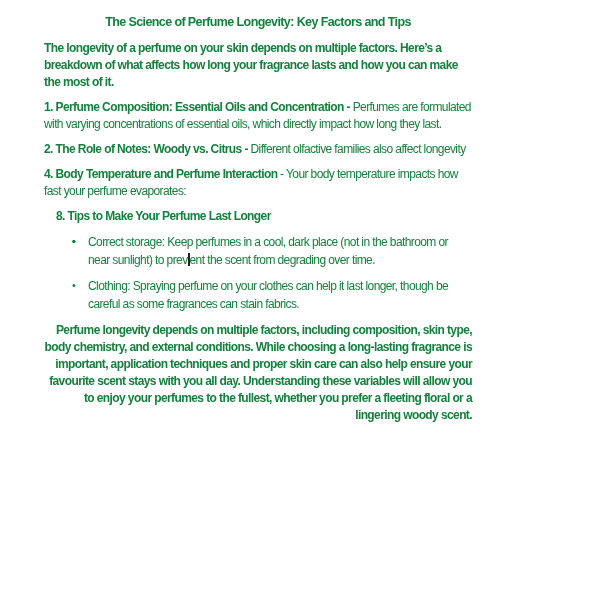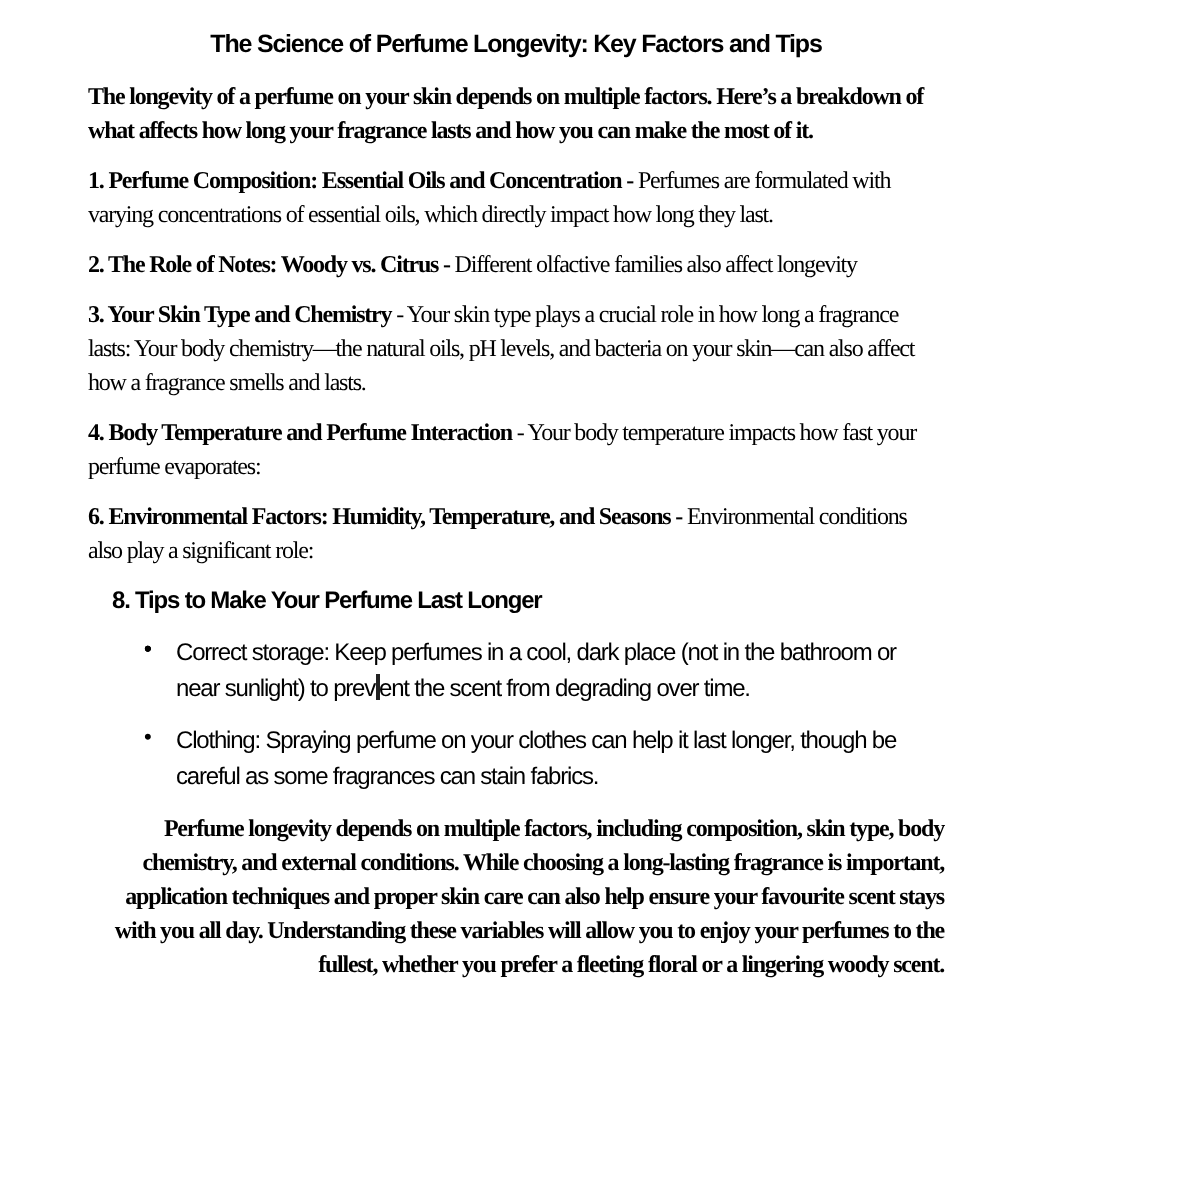--- a/index.html
+++ b/index.html
@@ -15,32 +15,31 @@
     overflow: hidden;
   }
   .page {
     box-sizing: border-box;
     width: 532px;
     padding: 14px 60px 0 44px;
     font-family: "Liberation Sans", sans-serif;
     font-size: 12px;
     line-height: 17px;
     letter-spacing: -0.6px;
-    color: #000000;
+    color: #15803d;
   }
   .doc-title {
     margin: 0 0 9px 0;
     font-size: 12.5px;
     font-weight: bold;
     text-align: center;
     line-height: 17px;
   }
   .para {
     margin: 0 0 8px 0;
-    font-family: Liberation Serif, serif;
   }
   .bold {
     font-weight: bold;
   }
   .tips-heading {
     margin: 0 0 7px 12px;
     font-weight: bold;
   }
   .tips-list {
     margin: 0 0 2px 0;
@@ -77,26 +76,24 @@
   <div class="page">
 
     <p class="doc-title">The Science of Perfume Longevity: Key Factors and Tips</p>
 
     <p class="para bold">The longevity of a perfume on your skin depends on multiple factors. Here’s a breakdown of what affects how long your fragrance lasts and how you can make the most of it.</p>
 
     <p class="para"><b>1. Perfume Composition: Essential Oils and Concentration - </b><span>Perfumes are formulated with varying concentrations of essential oils, which directly impact how long they last.</span></p>
 
     <p class="para"><b>2. The Role of Notes: Woody vs. Citrus - </b><span>Different olfactive families also affect longevity</span></p>
 
-    <p class="para"><b>3. Your Skin Type and Chemistry</b><span> - Your skin type plays a crucial role in how long a fragrance lasts: Your body chemistry—the natural oils, pH levels, and bacteria on your skin—can also affect how a fragrance smells and lasts.</span></p>
 
     <p class="para"><b>4. Body Temperature and Perfume Interaction</b><span> - Your body temperature impacts how fast your perfume evaporates:</span></p>
 
 
-    <p class="para"><b>6. Environmental Factors: Humidity, Temperature, and Seasons - </b><span>Environmental conditions also play a significant role:</span></p>
 
     <p class="tips-heading">8. Tips to Make Your Perfume Last Longer</p>
 
     <div class="tips-list">
       <div class="tip"><span class="bullet">•</span></div>
 
       <div class="tip"><span class="bullet">•</span></div>
 
       <div class="tip"><span class="bullet">•</span><span>Correct storage: Keep perfumes in a cool, dark place (not in the bathroom or near sunlight) to prev</span><span class="caret"></span><span>ent the scent from degrading over time.</span></div>
 

